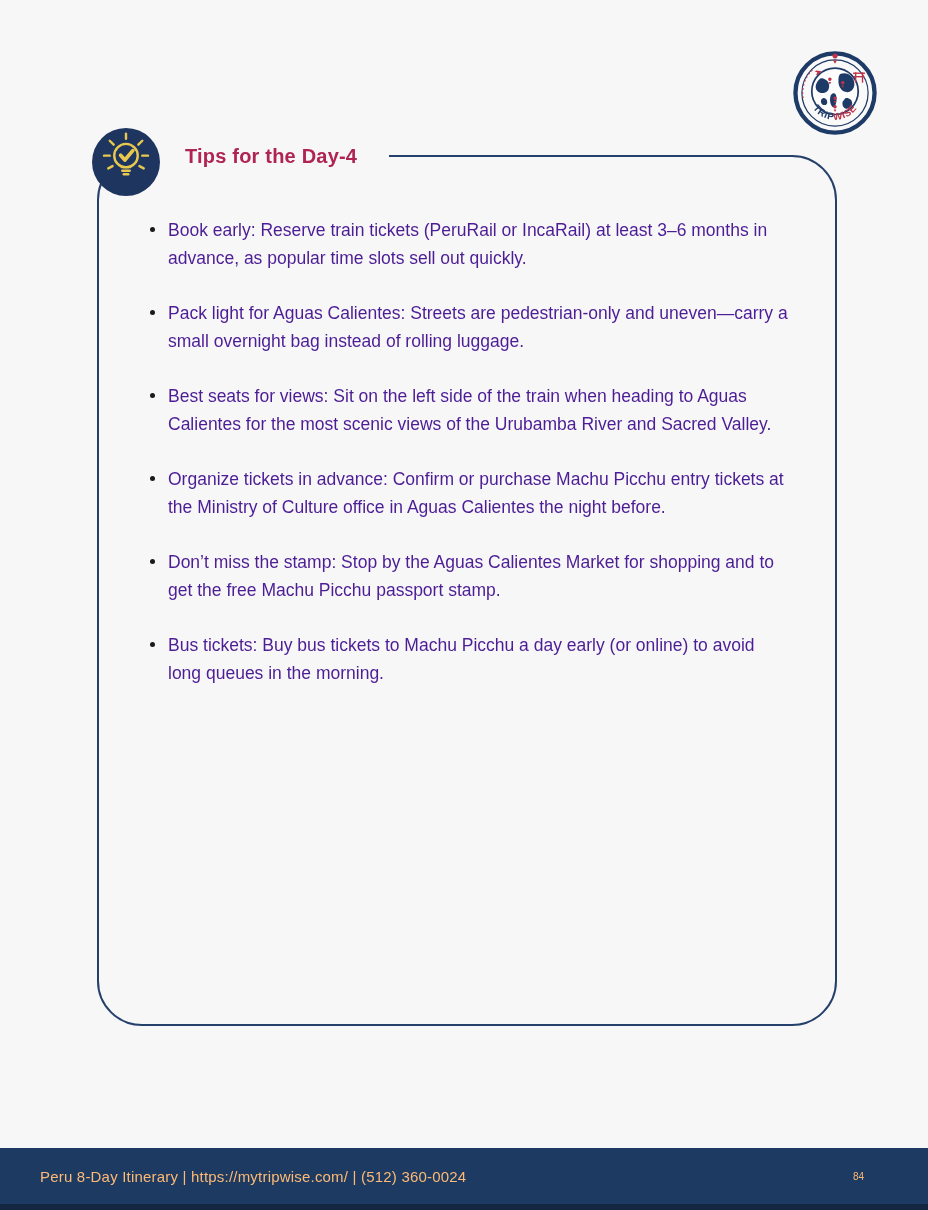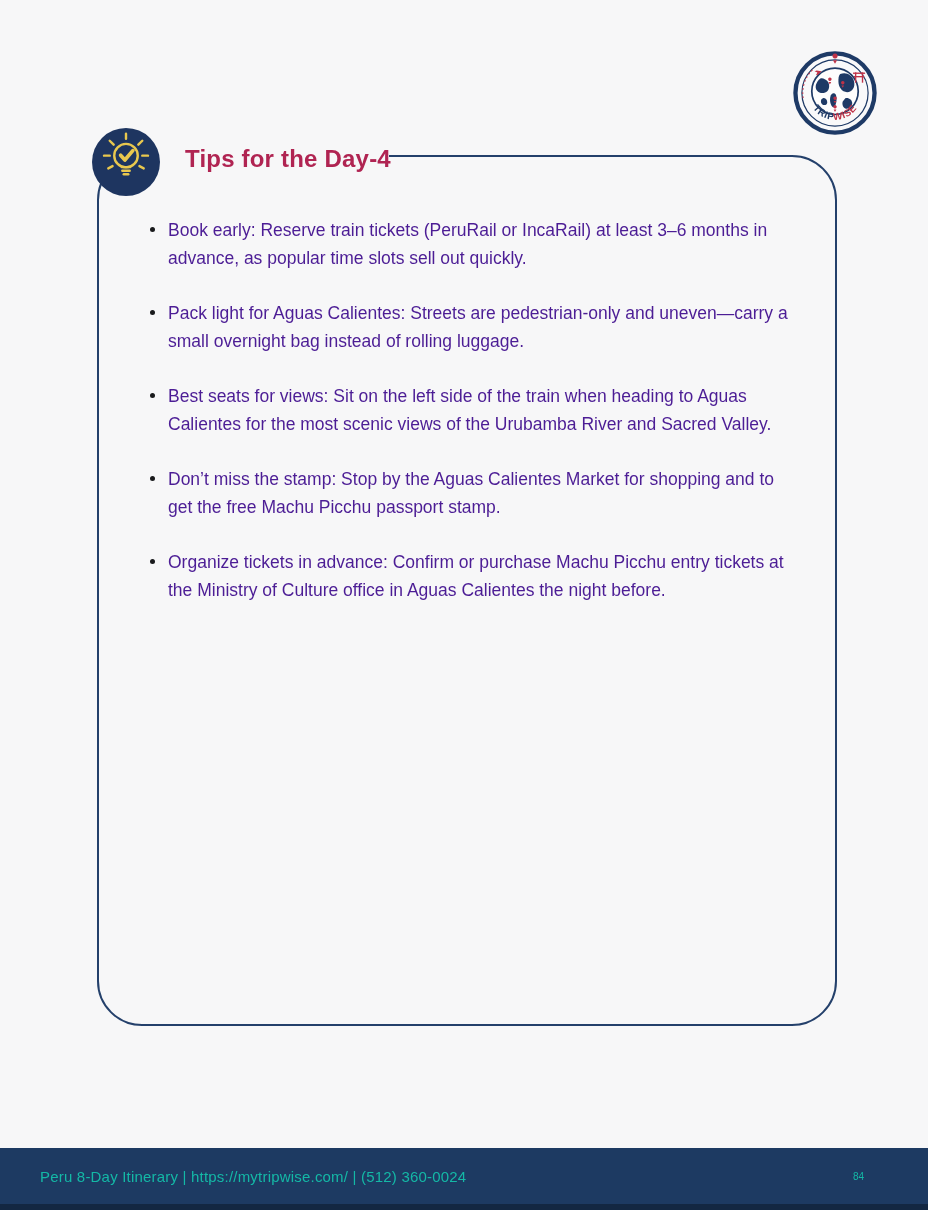--- a/index.html
+++ b/index.html
@@ -22,40 +22,40 @@
   }
   .border-mask {
     position:absolute; left:35px; top:-4px; width:255px; height:9px;
     background:#f7f7f8;
   }
   .tip-icon-circle {
     position:absolute; left:-7px; top:-29px; width:68px; height:68px;
   }
   .tips-title {
     position:absolute; left:86px; top:-12px;
-    font-size:24px; font-weight:bold; color:#b02452; letter-spacing:.2px;
+    font-size:20px; font-weight:bold; color:#b02452; letter-spacing:.2px;
     white-space:nowrap;
   }
   .tips-list {
     list-style:none;
     margin:59px 44px 0 48px;
   }
   .tips-list li {
     position:relative; padding-left:21px; margin-bottom:27px;
     font-size:17.5px; line-height:28px; color:#4c1d95;
   }
   .tips-list li::before {
     content:""; position:absolute; left:3px; top:11px;
     width:5px; height:5px; border-radius:50%; background:#191a1c;
   }
 
   
   .footer {
     position:absolute; left:0; top:1148px; width:928px; height:56px;
-    background:#1d3a62; color:#14b8a6;
+    background:#1d3a62; color:#fdba74;
     display:flex; align-items:center;justify-content:center;
   }
   .footer-left { margin-left:40px; font-size:15px; letter-spacing:.2px; }
   .footer-page { margin-left:auto; margin-right:64px; font-size:10px; }
   .footer-edge {
     position:absolute; left:0; top:1204px; width:928px; height:6px;
     background:#132742;
   }
 </style>
 </head>
@@ -130,24 +130,25 @@
 
     <ul class="tips-list">
 
         <li>Book early: Reserve train tickets (PeruRail or IncaRail) at least 3–6 months in advance, as popular time slots sell out quickly.</li>
 
 
         <li>Pack light for Aguas Calientes: Streets are pedestrian-only and uneven—carry a small overnight bag instead of rolling luggage.</li>
 
         <li>Best seats for views: Sit on the left side of the train when heading to Aguas Calientes for the most scenic views of the Urubamba River and Sacred Valley.</li>
 
+        <li>Organize tickets in advance: Confirm or purchase Machu Picchu entry tickets at the Ministry of Culture office in Aguas Calientes the night before.</li>
+
         <li>Don’t miss the stamp: Stop by the Aguas Calientes Market for shopping and to get the free Machu Picchu passport stamp.</li>
 
-        <li>Organize tickets in advance: Confirm or purchase Machu Picchu entry tickets at the Ministry of Culture office in Aguas Calientes the night before.</li>
-
+        <li>Bus tickets: Buy bus tickets to Machu Picchu a day early (or online) to avoid long queues in the morning.</li>
 
       </ul>
   </div>
 
   <div class="footer">
     <span class="footer-left">Peru 8-Day Itinerary | https://mytripwise.com/ | (512) 360-0024</span>
     <span class="footer-page">84</span>
   </div>
   <div class="footer-edge"></div>
 

